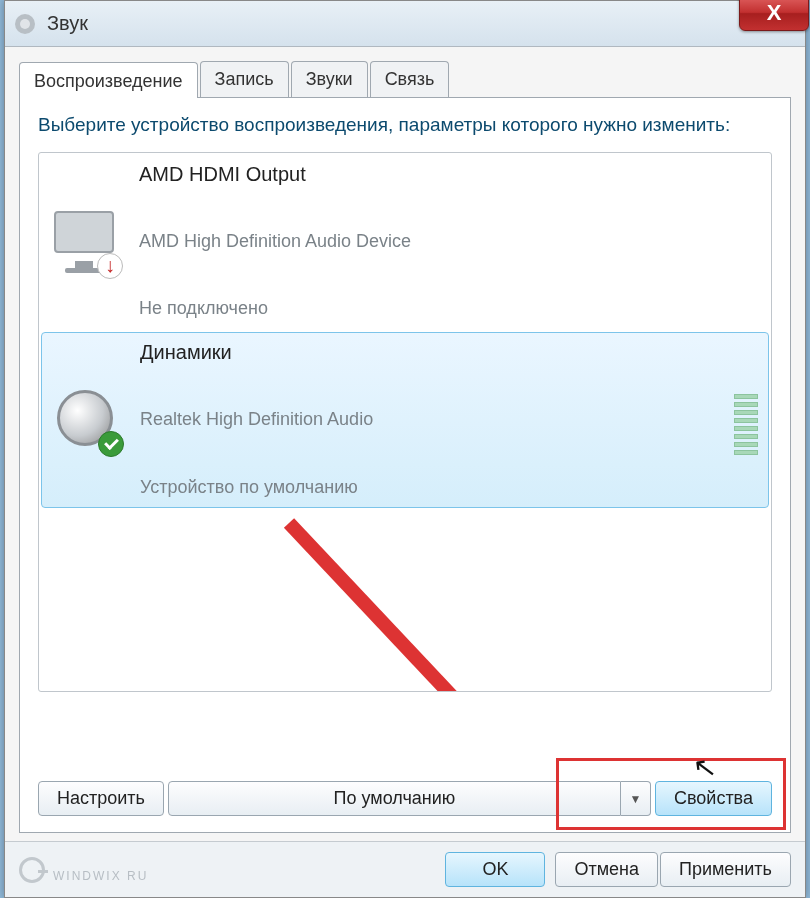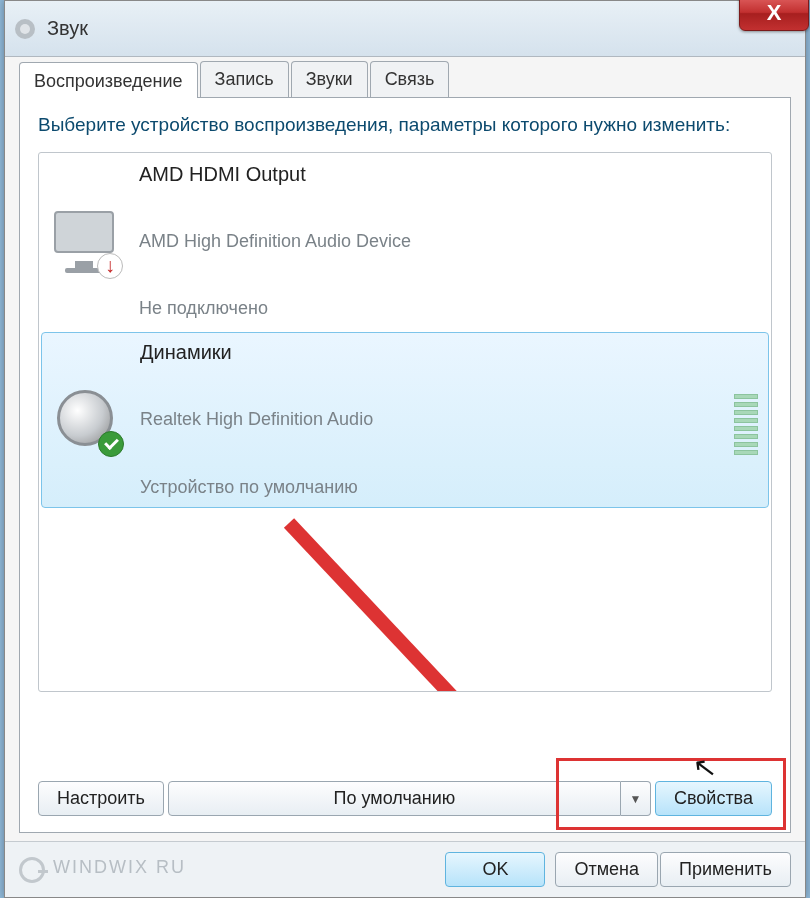--- a/index.html
+++ b/index.html
@@ -14,21 +14,21 @@
 }
 .window {
   position: absolute;
   left: 4px; top: 0;
   width: 802px; height: 898px;
   background: #f5f5f5;
   border: 1px solid #888;
   box-shadow: 0 0 8px rgba(0,0,0,0.3);
 }
 .titlebar {
-  height: 56px;
+  height: 46px;
   background: linear-gradient(#e8f0f6,#d5e2ed);
   display: flex; align-items: center;
   padding: 0 8px;
   border-bottom: 1px solid #b0b8c0;
 }
 .titlebar .sysicon {
   width: 24px; height: 24px; margin-right: 10px;
 }
 .titlebar .title { font-size: 20px; color: #333; }
 .close-btn {
@@ -207,22 +207,22 @@
 .footer {
   position: absolute;
   left: 0; right: 0; bottom: 0;
   height: 56px;
   background: #eef2f5;
   border-top: 1px solid #c5cbd0;
   display:flex; align-items:center;
   padding: 0 14px;
 }
 .watermark {
-  display:flex;align-items:flex-start;gap:8px;
-  color:#b7bec4; font-size:18px; letter-spacing:2px;
+  display:flex;align-items:flex-end;gap:8px;
+  color:#b7bec4; font-size:12px; letter-spacing:2px;
   text-transform: uppercase;
 }
 .watermark .ring {
   width:26px;height:26px;border:3px solid #c2c8cd;border-radius:50%;
   position:relative;
 }
 .watermark .ring::after{content:"";width:10px;height:3px;background:#c2c8cd;position:absolute;right:-6px;top:10px;}
 .footer .spacer{flex:1;}
 .footer .btn { min-width: 100px; }
 .footer .btn.primary {

